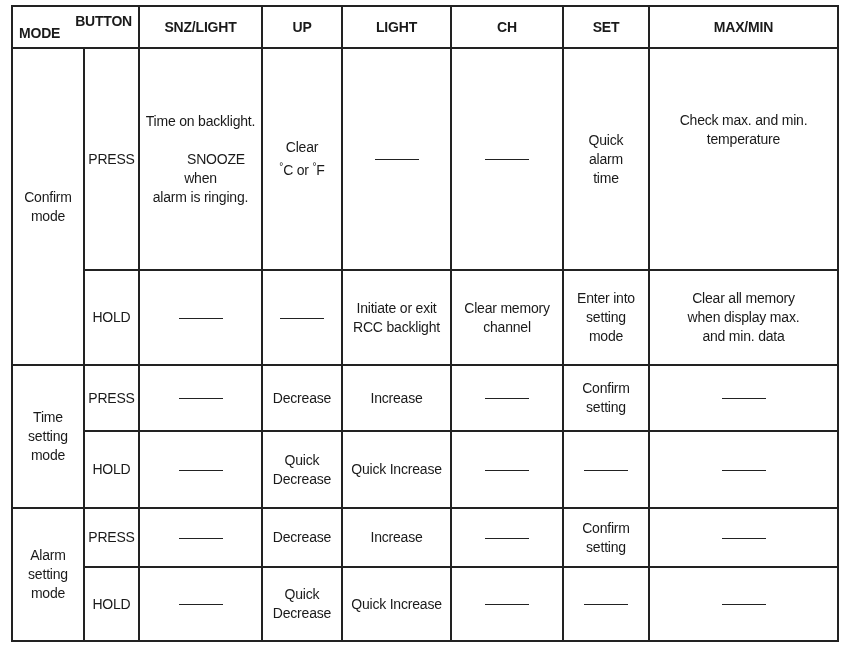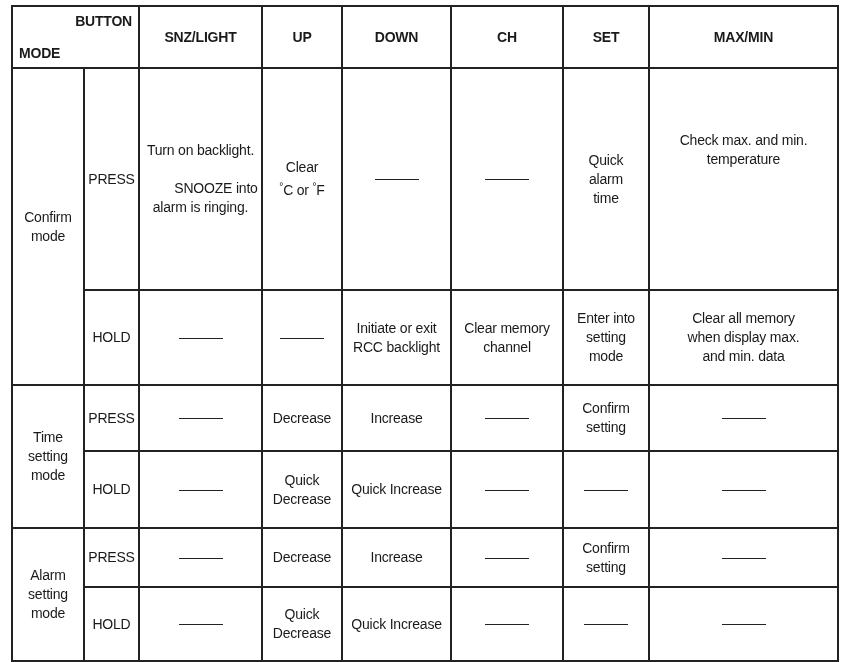--- a/index.html
+++ b/index.html
@@ -82,41 +82,41 @@
     <col style="width:72px">
     <col style="width:55px">
     <col style="width:123px">
     <col style="width:80px">
     <col style="width:109px">
     <col style="width:112px">
     <col style="width:86px">
     <col style="width:189px">
   </colgroup>
   <tbody>
-      <tr style="height:62px">
+      <tr style="height:42px">
     <th colspan="2" class="corner">
       <span class="btn-lbl">BUTTON</span>
       <span class="mode-lbl">MODE</span>
     </th>
     <th>SNZ/LIGHT</th>
     <th>UP</th>
-    <th>DOWN</th>
+    <th>LIGHT</th>
     <th>CH</th>
     <th>SET</th>
     <th>MAX/MIN</th>
   </tr>
 
   <tr style="height:222px">
     <td rowspan="2" class="pre-line">Confirm
 mode</td>
     <td>PRESS</td>
     <td>
-      <span>Turn on backlight.</span>
+      <span>Time on backlight.</span>
       <span class="gap"></span>
-      <span class="pre-line">SNOOZE into
+      <span class="pre-line">SNOOZE when
 alarm is ringing.</span>
     </td>
     <td>
       <span>Clear</span><br>
       <span class="deg">°</span><span>C</span>
       <span>or</span>
       <span class="deg">°</span><span>F</span>
     </td>
     <td><span class="dash"></span></td>
     <td><span class="dash"></span></td>

